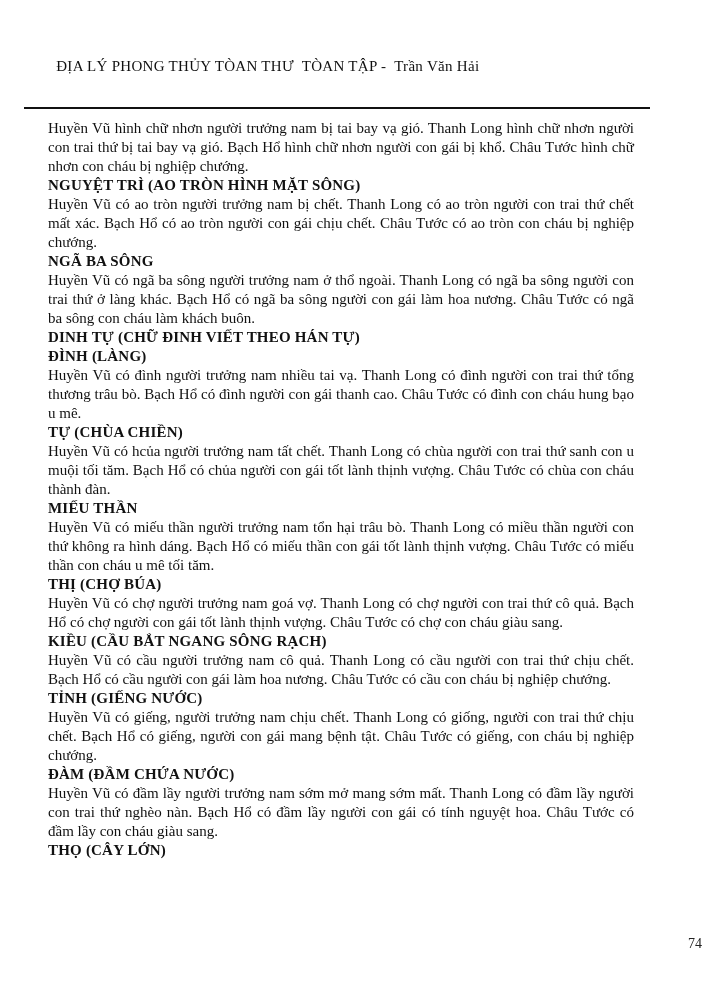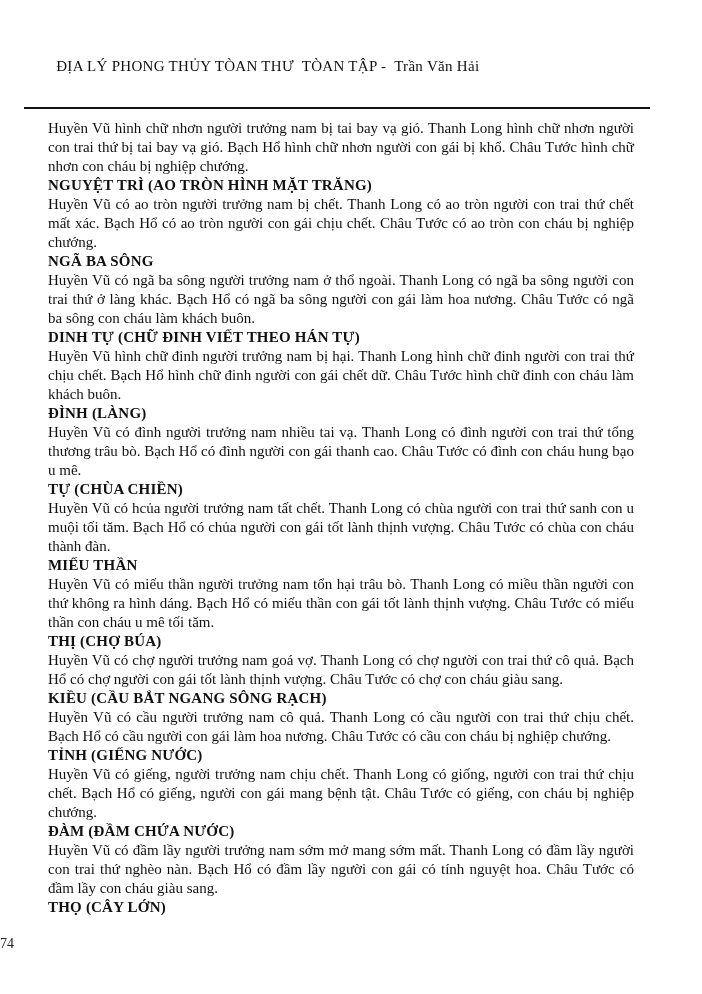--- a/index.html
+++ b/index.html
@@ -47,49 +47,48 @@
     line-height: 19px;
     margin: 0;
     text-align: left;
     letter-spacing: 0.2px;
   }
   .footer {
     position: absolute;
     left: 0;
     bottom: 42px;
     width: 100%;
-    text-align: left;
+    text-align: right;
     font-size: 14px;
     color: #222222;
   }
 </style>
 </head>
 <body>
 
 <div class="page">
 
   <div class="header">
     <span>ĐỊA LÝ PHONG THỦY TÒAN THƯ  TÒAN TẬP -  Trần Văn Hải</span>
   </div>
 
   <hr class="rule">
 
   <div class="content">
     <p>Huyền Vũ hình chữ nhơn người trưởng nam bị tai bay vạ gió. Thanh Long hình chữ nhơn người con trai thứ bị tai bay vạ gió. Bạch Hổ hình chữ nhơn người con gái bị khổ. Châu Tước hình chữ nhơn con cháu bị nghiệp chướng.</p>
 
     <div>
 
-        <h2 class="heading">NGUYỆT TRÌ (AO TRÒN HÌNH MẶT TRĂNG)</h2>
+        <h2 class="heading">NGUYỆT TRÌ (AO TRÒN HÌNH MẶT SÔNG)</h2>
         <p>Huyền Vũ có ao tròn người trưởng nam bị chết. Thanh Long có ao tròn người con trai thứ chết mất xác. Bạch Hổ có ao tròn người con gái chịu chết. Châu Tước có ao tròn con cháu bị nghiệp chướng.</p>
 
         <h2 class="heading">NGÃ BA SÔNG</h2>
         <p>Huyền Vũ có ngã ba sông người trưởng nam ở thổ ngoài. Thanh Long có ngã ba sông người con trai thứ ở làng khác. Bạch Hổ có ngã ba sông người con gái làm hoa nương. Châu Tước có ngã ba sông con cháu làm khách buôn.</p>
 
         <h2 class="heading">DINH TỰ (CHỮ ĐINH VIẾT THEO HÁN TỰ)</h2>
-        <p>Huyền Vũ hình chữ đinh người trưởng nam bị hại. Thanh Long hình chữ đinh người con trai thứ chịu chết. Bạch Hổ hình chữ đinh người con gái chết dữ. Châu Tước hình chữ đinh con cháu làm khách buôn.</p>
 
         <h2 class="heading">ĐÌNH (LÀNG)</h2>
         <p>Huyền Vũ có đình người trưởng nam nhiều tai vạ. Thanh Long có đình người con trai thứ tổng thương trâu bò. Bạch Hổ có đình người con gái thanh cao. Châu Tước có đình con cháu hung bạo u mê.</p>
 
         <h2 class="heading">TỰ (CHÙA CHIỀN)</h2>
         <p>Huyền Vũ có hcủa người trưởng nam tất chết. Thanh Long có chùa người con trai thứ sanh con u muội tối tăm. Bạch Hổ có chủa người con gái tốt lành thịnh vượng. Châu Tước có chùa con cháu thành đàn.</p>
 
         <h2 class="heading">MIẾU THẦN</h2>
         <p>Huyền Vũ có miếu thần người trưởng nam tổn hại trâu bò. Thanh Long có miều thần người con thứ không ra hình dáng. Bạch Hổ có miếu thần con gái tốt lành thịnh vượng. Châu Tước có miếu thần con cháu u mê tối tăm.</p>
 

